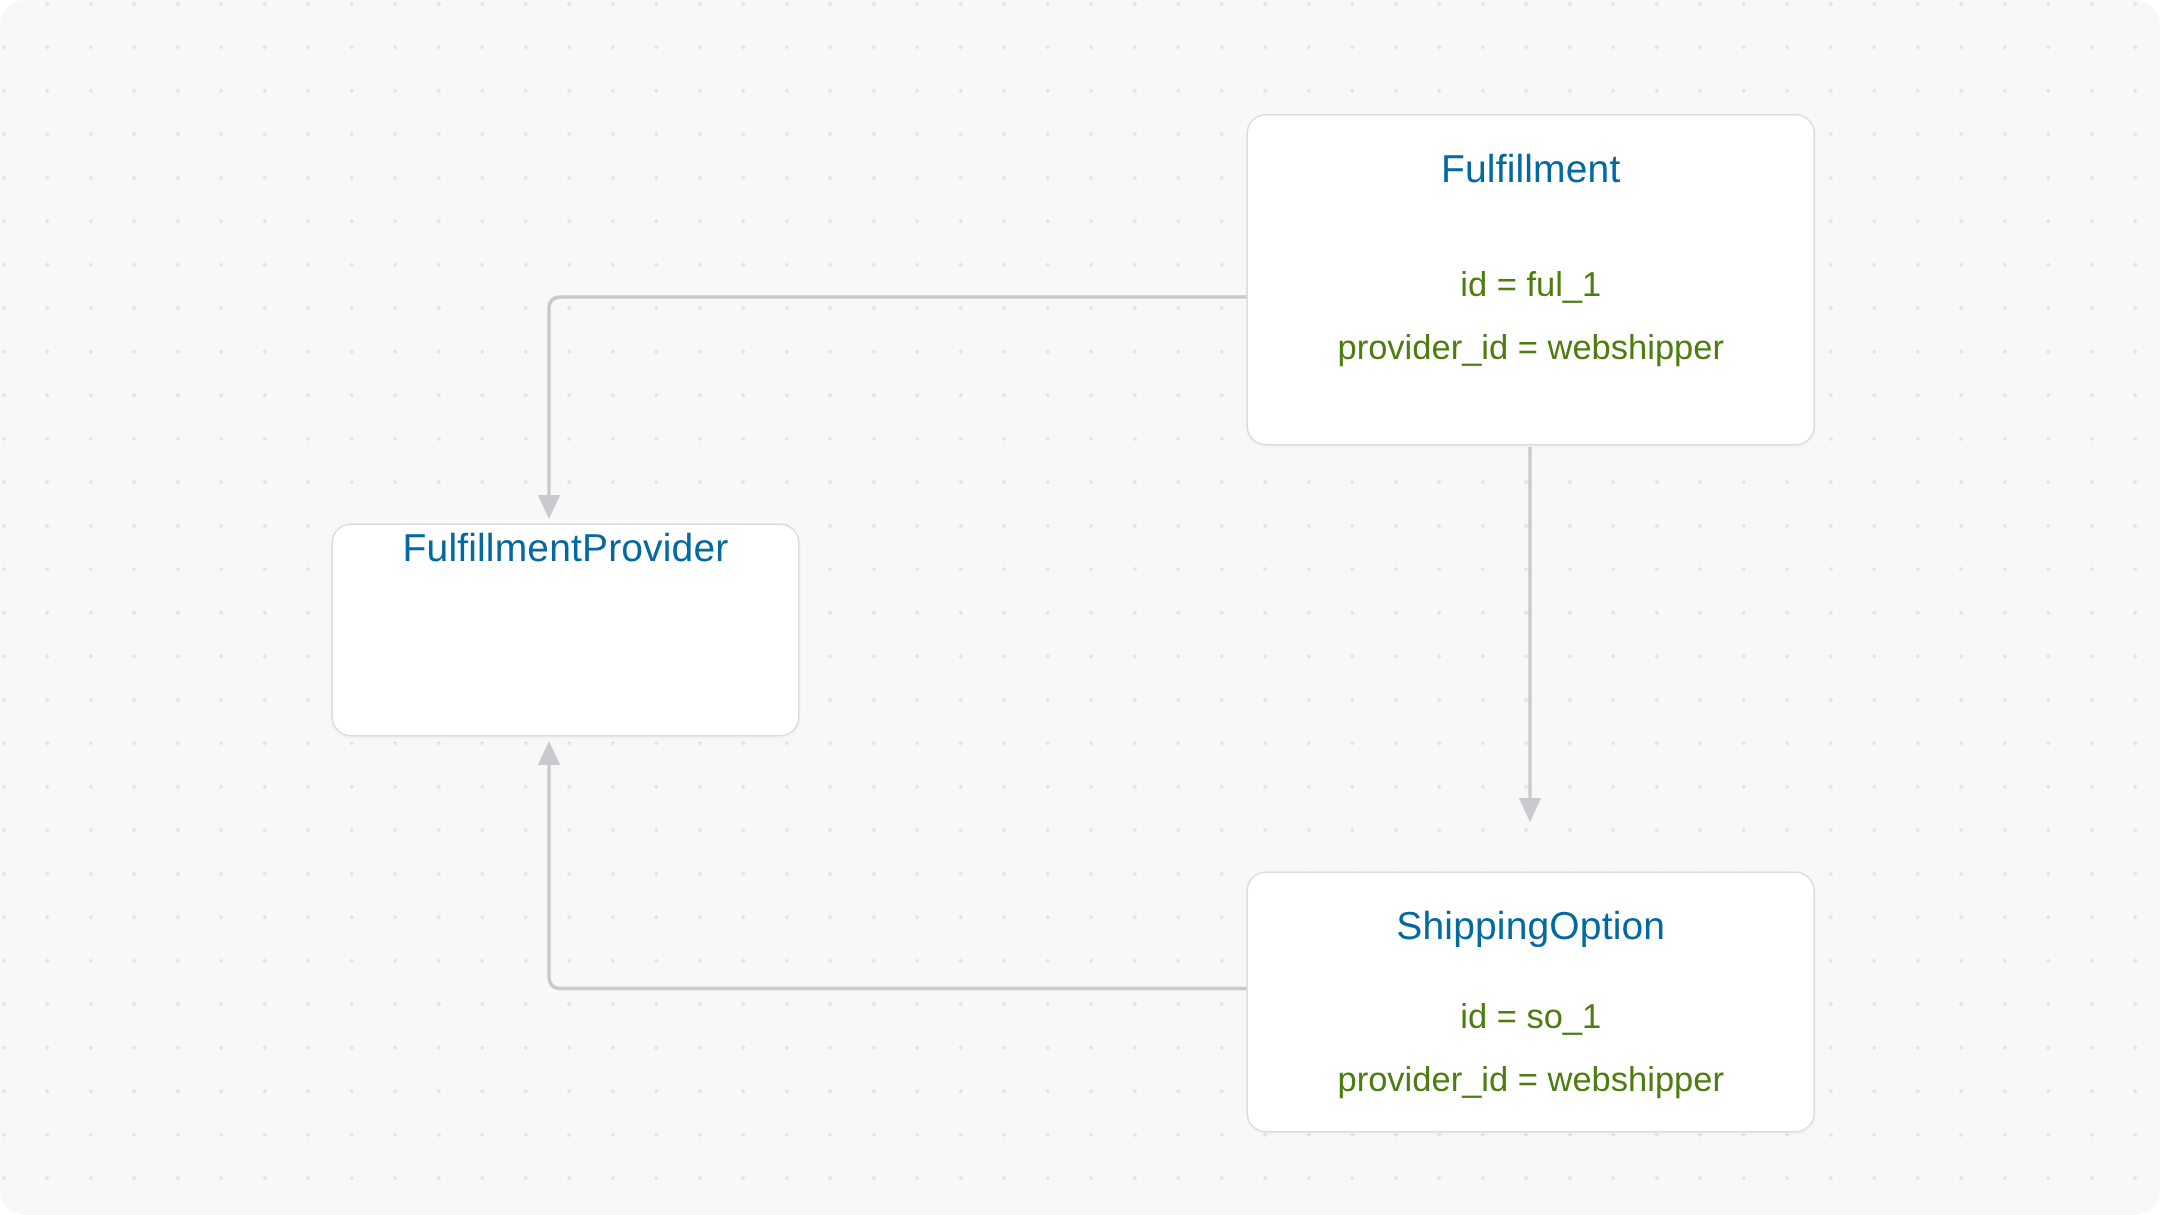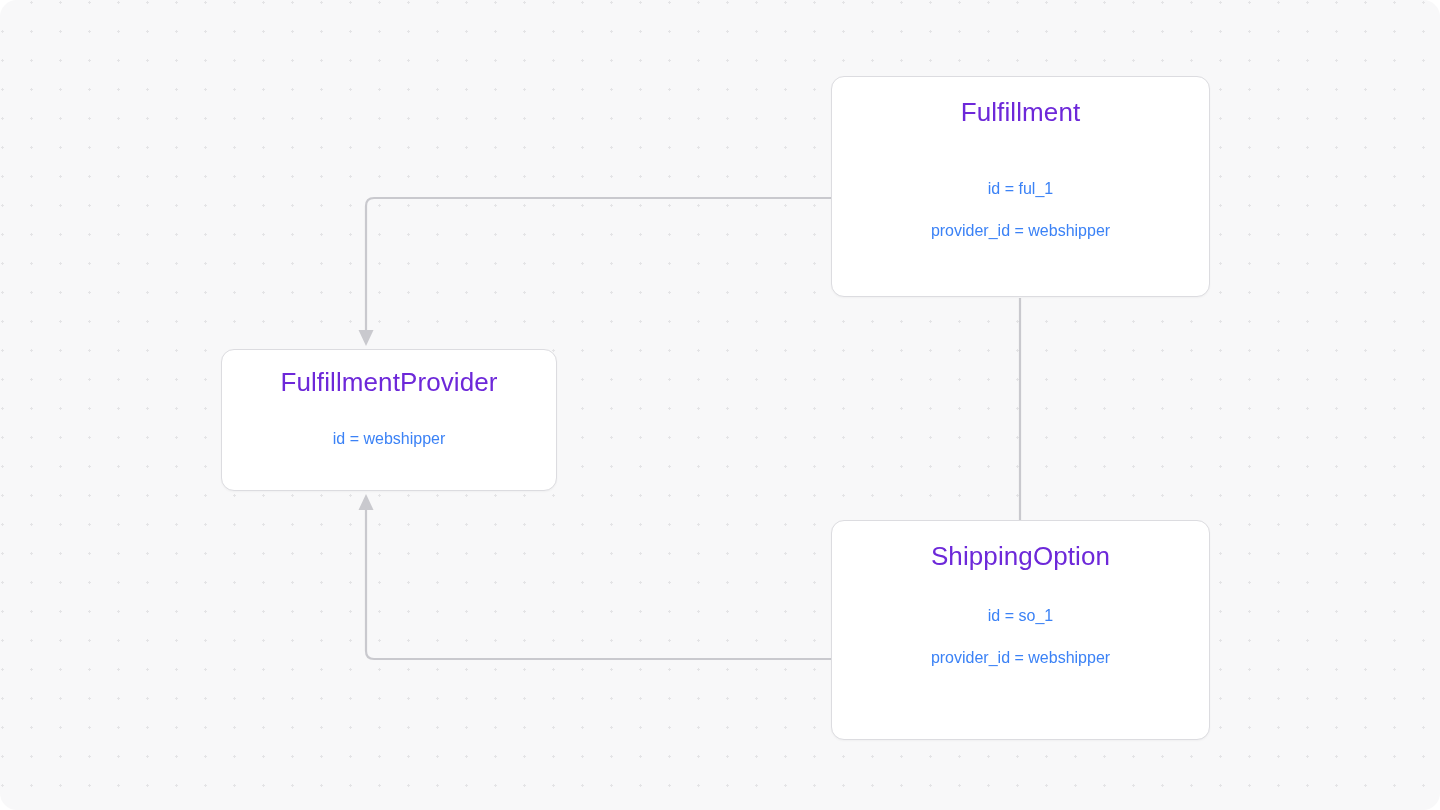--- a/index.html
+++ b/index.html
@@ -55,67 +55,66 @@
     border-radius: 13px;
     display: flex;
     flex-direction: column;
     align-items: center;
     box-shadow: 0 1px 2px rgba(16, 18, 24, 0.035);
   }
 
   .node-title {
     font-size: 26px;
     font-weight: 400;
-    color: #6d28d9;
+    color: #0369a1;
     letter-spacing: 0.1px;
     line-height: 1.2;
     text-align: center;
     white-space: nowrap;
   }
 
   .node-attrs {
     display: flex;
     flex-direction: column;
     align-items: center;
     gap: 2px;
   }
 
   .node-attr {
-    font-size: 16px;
+    font-size: 23px;
     font-weight: 400;
-    color: #3b82f6;
+    color: #4d7c0f;
     line-height: 40px;
     text-align: center;
     white-space: nowrap;
   }
 
   
   #node-fulfillment {
     left: 831px;
     top: 76px;
     width: 379px;
     height: 221px;
     padding-top: 20px;
   }
   #node-fulfillment .node-attrs { margin-top: 41px; }
 
   #node-fulfillmentprovider {
     left: 221px;
     top: 349px;
-    width: 336px;
+    width: 312px;
     height: 142px;
-    padding-top: 17px;
   }
   #node-fulfillmentprovider .node-attrs { margin-top: 21px; }
 
   #node-shippingoption {
     left: 831px;
-    top: 520px;
+    top: 581px;
     width: 379px;
-    height: 220px;
+    height: 174px;
     padding-top: 20px;
   }
   #node-shippingoption .node-attrs { margin-top: 24px; }
 </style>
 </head>
 <body>
 
 <div id="canvas">
 
   <svg id="edge-layer" viewBox="0 0 1440 810" width="1440" height="810" aria-hidden="true">
@@ -139,23 +138,20 @@
   <div class="node" id="node-fulfillment">
     <div class="node-title">Fulfillment</div>
     <div class="node-attrs">
       <div class="node-attr">id = ful_1</div>
       <div class="node-attr">provider_id = webshipper</div>
     </div>
   </div>
 
   <div class="node" id="node-fulfillmentprovider">
     <div class="node-title">FulfillmentProvider</div>
-    <div class="node-attrs">
-      <div class="node-attr">id = webshipper</div>
-    </div>
   </div>
 
   <div class="node" id="node-shippingoption">
     <div class="node-title">ShippingOption</div>
     <div class="node-attrs">
       <div class="node-attr">id = so_1</div>
       <div class="node-attr">provider_id = webshipper</div>
     </div>
   </div>
 

